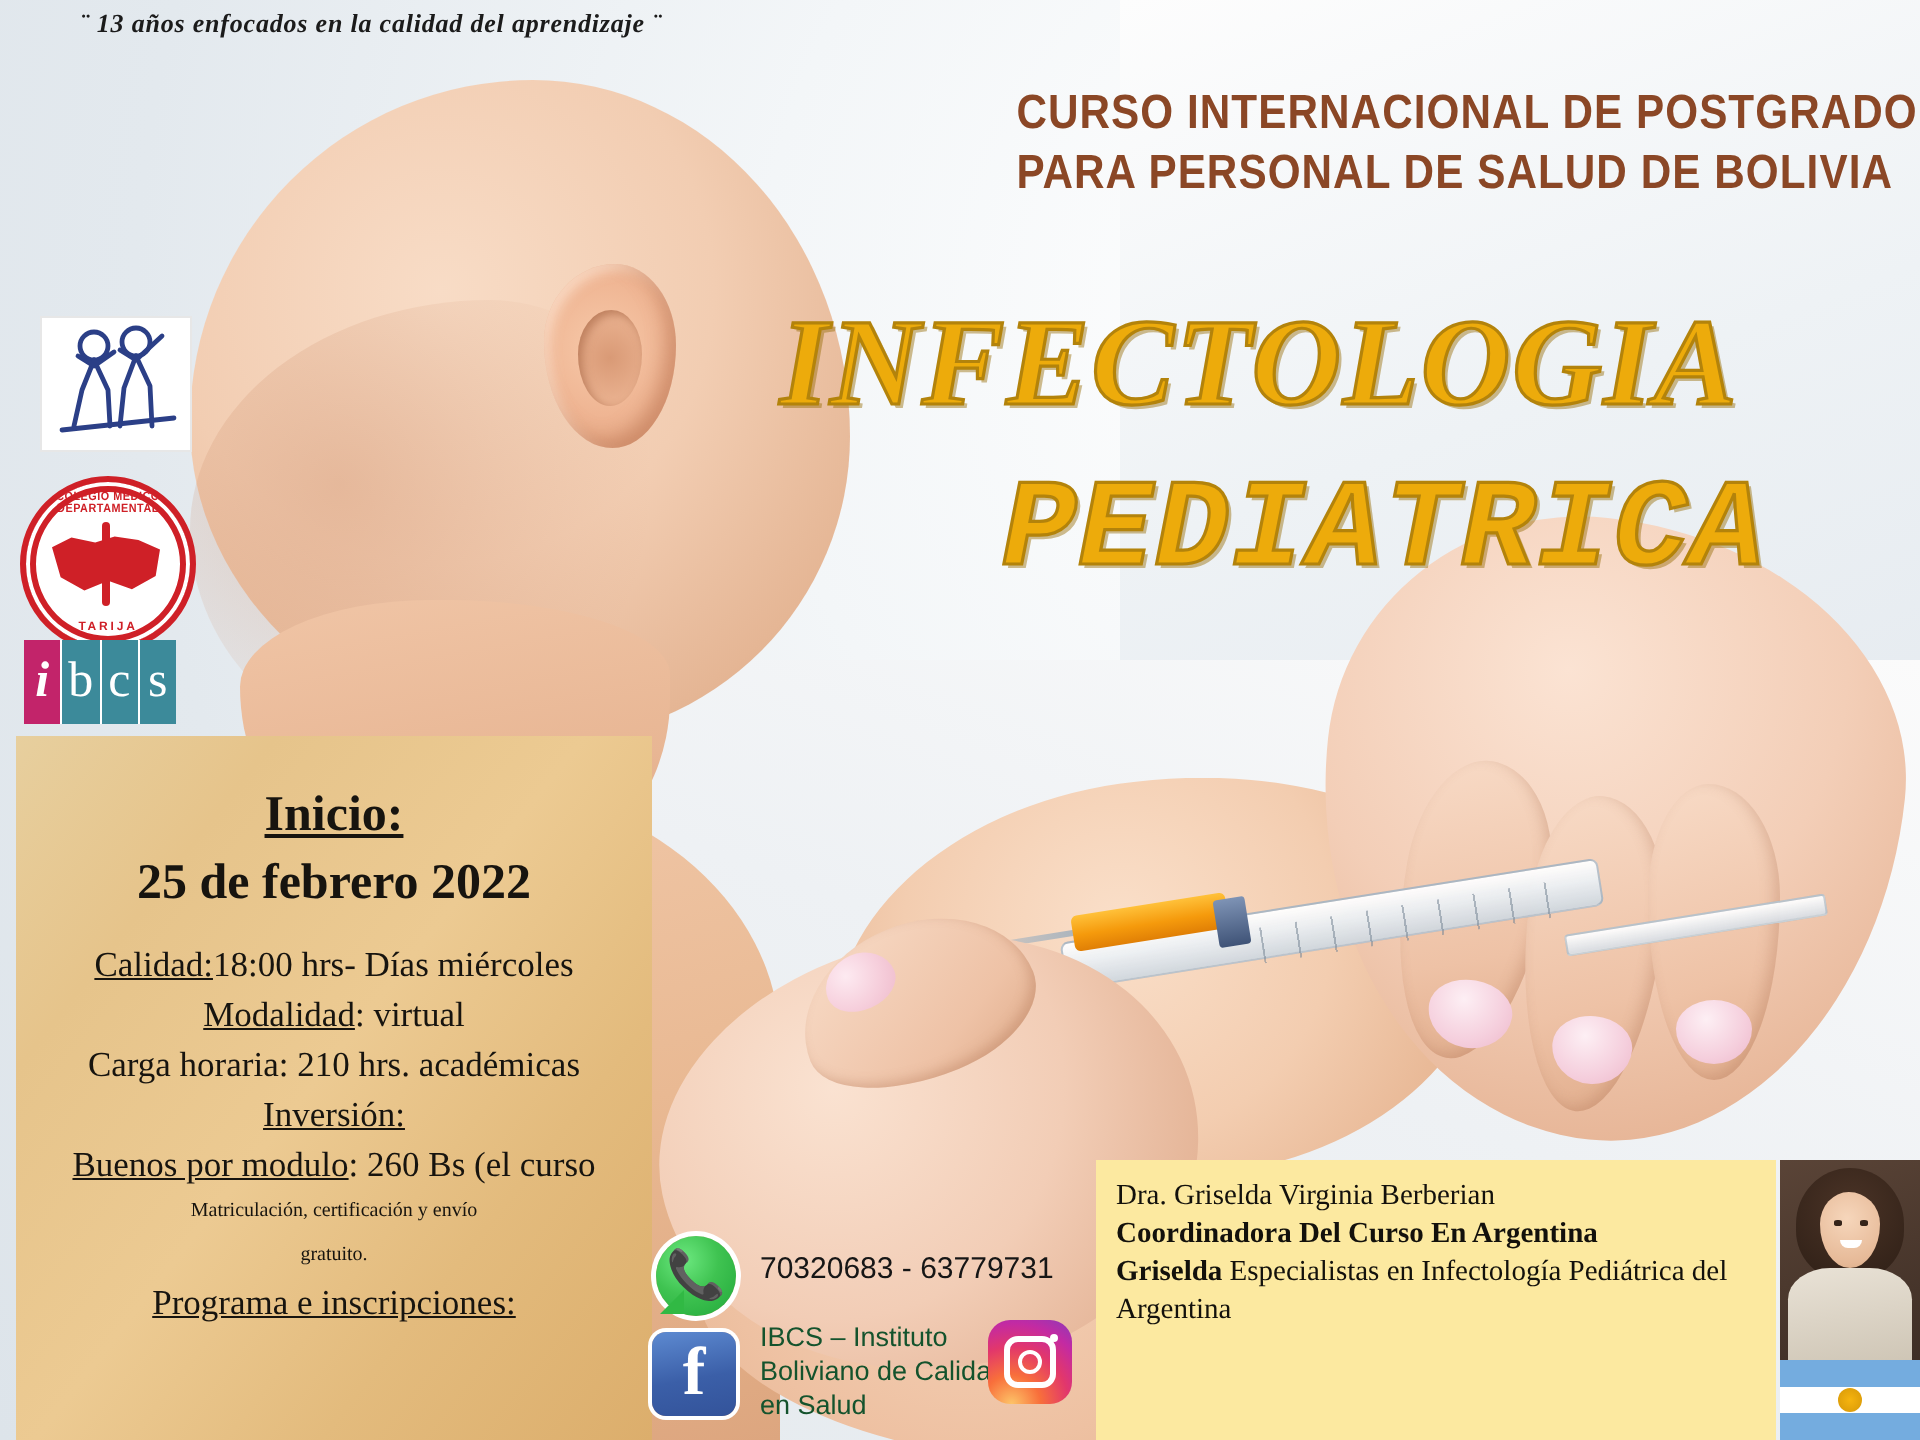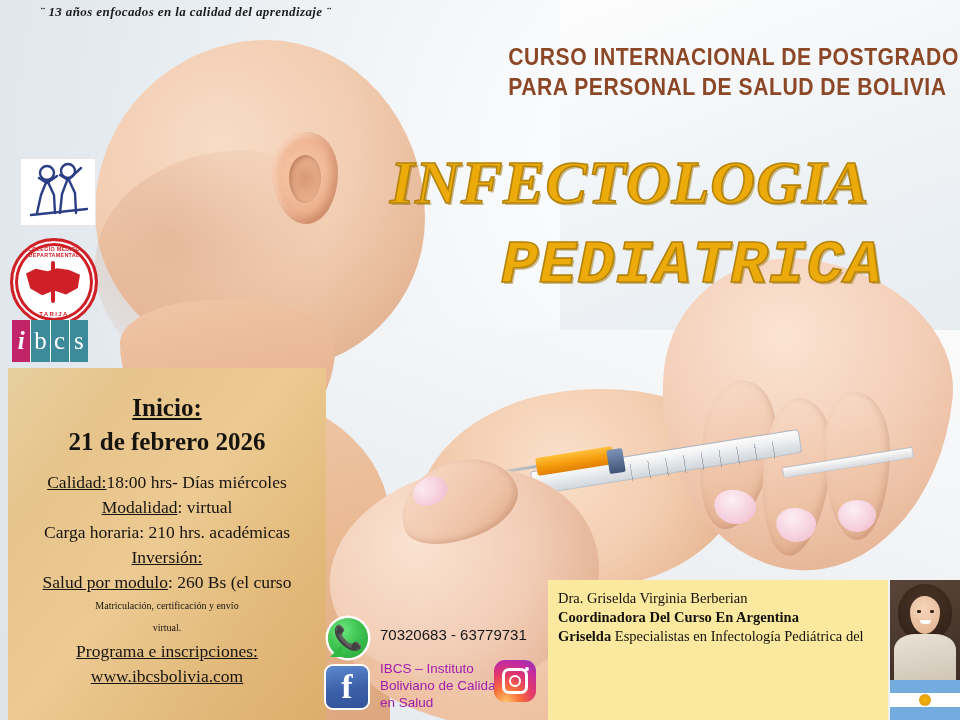--- a/index.html
+++ b/index.html
@@ -251,21 +251,21 @@
     position:absolute;left:326px;top:666px;width:42px;height:42px;border-radius:7px;
     background:linear-gradient(170deg,#5d8ad1 0%,#3b5fa8 55%,#33539a 100%);
     box-shadow:0 0 0 2px #ffffff;
   }
   .fb-glyph{
     position:absolute;left:50%;top:50%;transform:translate(-50%,-50%);
     color:#ffffff;font-family:"Liberation Serif",serif;font-weight:bold;font-size:34px;line-height:34px;
   }
   .fbtext{
     position:absolute;left:380px;top:660px;
-    font-family:"Liberation Sans",sans-serif;font-size:13.5px;line-height:17px;color:#a21caf;
+    font-family:"Liberation Sans",sans-serif;font-size:13.5px;line-height:17px;color:#14532d;
   }
   .ig-icon{
     position:absolute;left:494px;top:660px;width:42px;height:42px;border-radius:11px;
     background:radial-gradient(circle at 28% 100%, #fdc468 0%, #f86f3b 28%, #e2376b 55%, #c32aa3 78%, #8a3ab9 100%);
   }
   .ig-ring{
     position:absolute;left:50%;top:50%;transform:translate(-50%,-50%);
     width:20px;height:20px;border:3px solid #ffffff;border-radius:7px;
   }
   .ig-dot{
@@ -388,31 +388,30 @@
 
   <div class="logo-ibcs">
     <div class="ibcs-cell ibcs-i">i</div>
     <div class="ibcs-cell ibcs-t">b</div>
     <div class="ibcs-cell ibcs-t">c</div>
     <div class="ibcs-cell ibcs-t">s</div>
   </div>
 
   <div class="infopanel">
     <div class="ip-inicio">Inicio:</div>
-    <div class="ip-date">21 de febrero 2026</div>
+    <div class="ip-date">25 de febrero 2022</div>
     <div class="ip-lines">
       <div><span class="u">Calidad:</span><span>18:00 hrs- Días miércoles</span></div>
       <div><span class="u">Modalidad</span><span>: virtual</span></div>
       <div>Carga horaria: 210 hrs. académicas</div>
       <div class="u">Inversión:</div>
-      <div><span class="u">Salud por modulo</span><span>: 260 Bs (el curso</span></div>
+      <div><span class="u">Buenos por modulo</span><span>: 260 Bs (el curso</span></div>
       <div class="ip-small">Matriculación, certificación y envío</div>
-      <div class="ip-small">virtual.</div>
+      <div class="ip-small">gratuito.</div>
       <div class="u">Programa e inscripciones:</div>
-      <div class="u">www.ibcsbolivia.com</div>
     </div>
   </div>
 
   <div class="wa-icon">
     <div class="wa-tail"></div>
     <div class="wa-glyph">📞</div>
   </div>
   <div class="phones">70320683 - 63779731</div>
 
   <div class="fb-icon">
@@ -427,20 +426,21 @@
   <div class="ig-icon">
     <div class="ig-ring"></div>
     <div class="ig-dot"></div>
     <div class="ig-spot"></div>
   </div>
 
   <div class="speakerbox">
     <div>Dra. Griselda Virginia Berberian</div>
     <div class="b">Coordinadora Del Curso En Argentina</div>
     <div><span class="b">Griselda</span><span> Especialistas en Infectología Pediátrica del</span></div>
+    <div>Argentina</div>
   </div>
 
   <div class="photo-frame">
     <div class="pf-hair"></div>
     <div class="pf-face"></div>
     <div class="pf-eye" style="left:27px;top:30px;"></div>
     <div class="pf-eye" style="left:40px;top:30px;"></div>
     <div class="pf-mouth"></div>
     <div class="pf-body"></div>
   </div>

